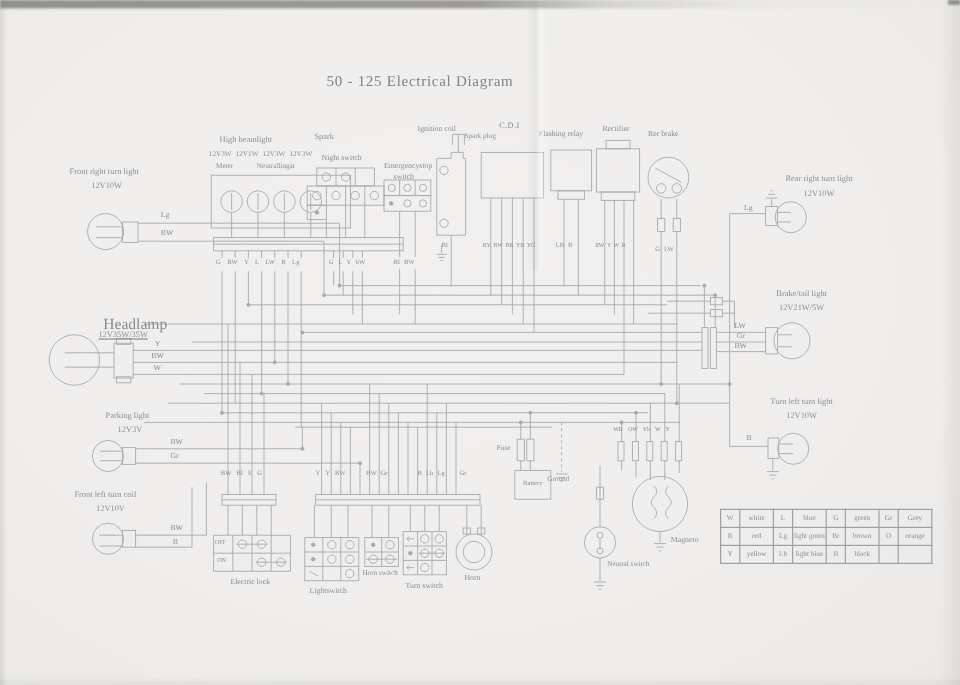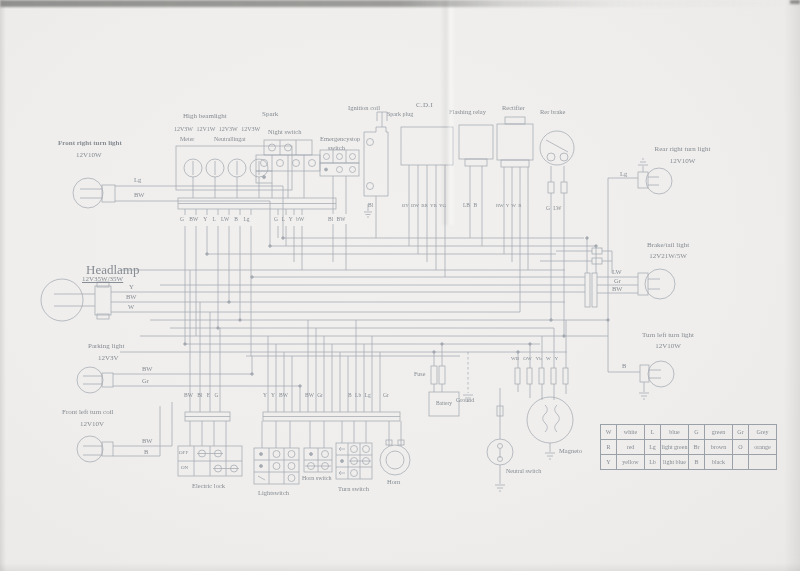--- a/index.html
+++ b/index.html
@@ -445,37 +445,38 @@
           <line x1="500" y1="449" x2="500" y2="458"></line>
           <circle cx="500" cy="459" r="2.5"></circle>
         <line x1="500" y1="465" x2="500" y2="484"></line>
         <line x1="495" y1="485" x2="505" y2="485"></line>
           <line x1="497" y1="488" x2="503" y2="488"></line>
           <line x1="499" y1="491" x2="501" y2="491"></line>
       </g>
     </g>
   </svg>
 
+  <div class="lbl ctr" style="left:255px;top:62px;width:190px;font-size:12.5px;letter-spacing:0.6px;color:#7c828a;">50 - 125 Electrical Diagram</div>
 
   <div class="lbl" style="left:183px;top:113px;font-size:7px;">High beamlight</div>
   <div class="lbl" style="left:262px;top:111px;font-size:7px;">Spark</div>
   <div class="lbl" style="left:174px;top:126px;font-size:6px;word-spacing:2px;">12V3W 12V1W 12V3W 12V3W</div>
   <div class="lbl" style="left:180px;top:136px;font-size:6px;">Meter</div>
   <div class="lbl" style="left:214px;top:136px;font-size:6px;">Neutrallingat</div>
   <div class="lbl" style="left:268px;top:129px;font-size:6.5px;">Night switch</div>
   <div class="lbl" style="left:320px;top:136px;font-size:6.5px;">Emergencystop</div>
   <div class="lbl" style="left:328px;top:145px;font-size:6.5px;">switch</div>
   <div class="lbl" style="left:348px;top:105px;font-size:6.5px;">Ignition coil</div>
   <div class="lbl" style="left:387px;top:111px;font-size:6px;">Spark plug</div>
   <div class="lbl" style="left:416px;top:102px;font-size:7px;letter-spacing:0.3px;">C.D.I</div>
   <div class="lbl" style="left:449px;top:109px;font-size:6.5px;">Flashing relay</div>
   <div class="lbl" style="left:502px;top:105px;font-size:6.5px;">Rectifier</div>
   <div class="lbl" style="left:540px;top:109px;font-size:6.5px;">Rer brake</div>
 
-  <div class="lbl" style="left:58px;top:140px;font-size:7px;font-weight:bold;">Front right turn light</div>
+  <div class="lbl" style="left:58px;top:140px;font-size:7px;">Front right turn light</div>
   <div class="lbl" style="left:76px;top:152px;font-size:7px;">12V10W</div>
   <div class="lbl" style="left:134px;top:177px;font-size:6.5px;">Lg</div>
   <div class="lbl" style="left:134px;top:192px;font-size:6.5px;">BW</div>
 
   <div class="lbl" style="left:86px;top:263px;font-size:13px;">Headlamp</div>
   <div class="lbl" style="left:82px;top:276px;font-size:7px;text-decoration:underline;">12V35W/35W</div>
   <div class="lbl" style="left:129px;top:284px;font-size:6.5px;">Y</div>
   <div class="lbl" style="left:126px;top:294px;font-size:6.5px;">BW</div>
   <div class="lbl" style="left:128px;top:304px;font-size:6.5px;">W</div>
 

